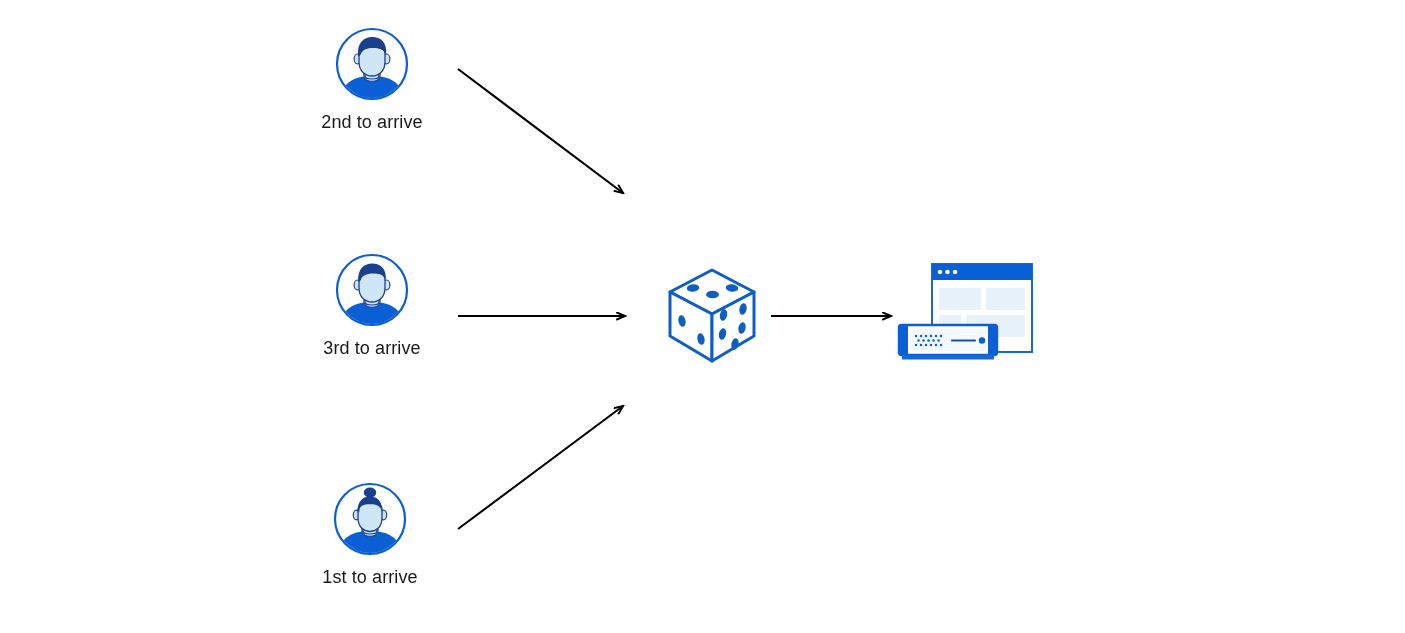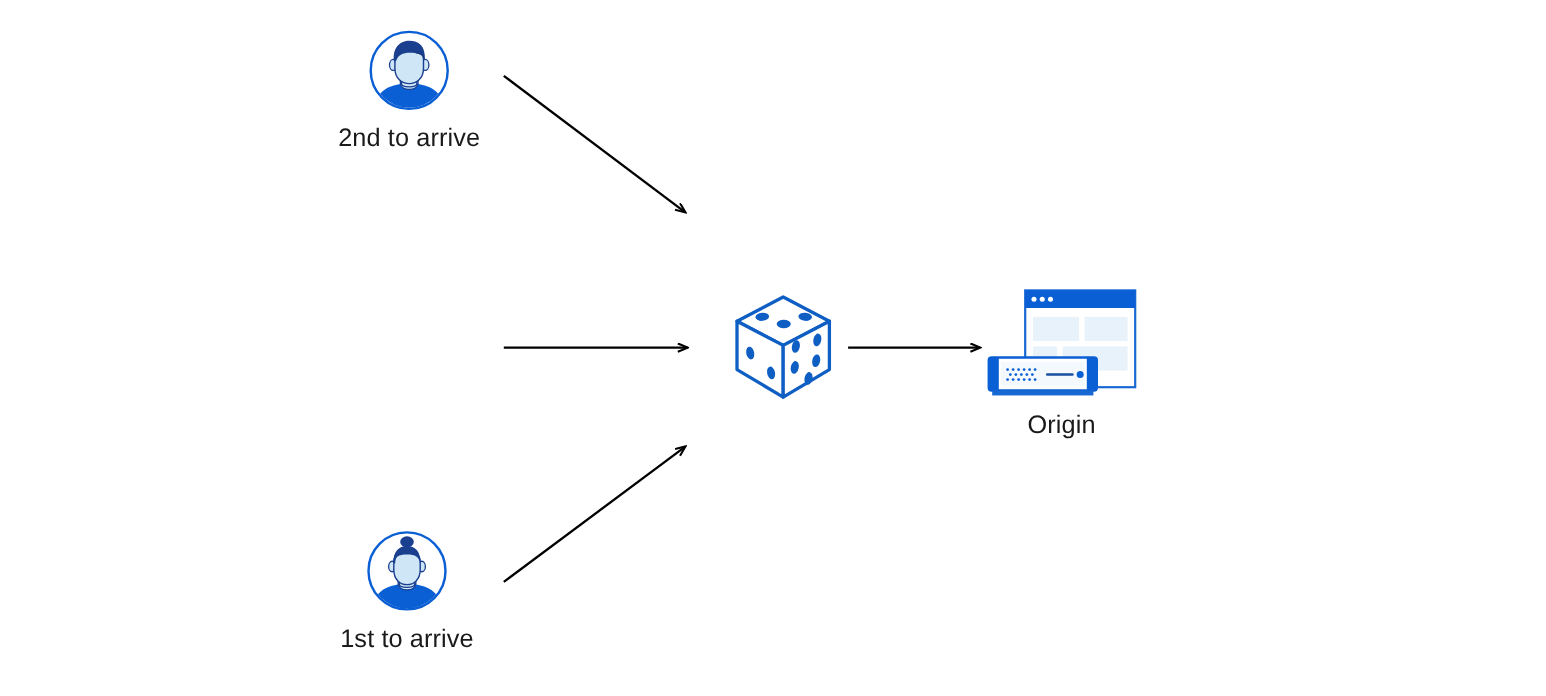--- a/index.html
+++ b/index.html
@@ -18,21 +18,21 @@
     overflow: hidden;
   }
   .node {
     position: absolute;
   }
   .node-label {
     position: absolute;
     width: 100%;
     text-align: center;
     font-family: "Liberation Sans", sans-serif;
-    font-size: 23px;
+    font-size: 18px;
     color: #1a1a1a;
     white-space: nowrap;
     letter-spacing: 0.1px;
   }
   .avatar-node {
     width: 140px;
   }
   .avatar-wrap {
     position: relative;
     width: 140px;
@@ -97,20 +97,42 @@
           <path d="M25,28 C25,15 51,15 51,28 L51,36 C51,46 44,50 38,50 C32,50 25,46 25,36 Z" fill="#cfe6f7" stroke="#1a3f8f" stroke-width="1.3"></path>
 
           <path d="M24.2,30 C22.5,17 30,11 38,11 C47,11 53,16 52.2,28.5 C51,24 47,22.5 41,22 C35.5,21.5 29,22.6 27,27.5 C26.4,29 25.6,30.6 24.2,30 Z" fill="#1a3f8f"></path>
           <path d="M44,21.6 C48,22.2 50.6,23.6 52,26.2 L52.2,28.5 C51,24.6 48,23 44,22.3 Z" fill="#123272"></path>
         </g>
       </svg>
     </div>
     <div class="node-label" style="top:86px;">2nd to arrive</div>
   </div>
 
+  <div class="node avatar-node" style="left:302px; top:252px;">
+    <div class="avatar-wrap">
+      <svg width="76" height="76" viewBox="0 0 76 76">
+        <defs>
+          <clipPath id="clipB">
+              <circle cx="38" cy="38" r="34"></circle>
+            </clipPath>
+        </defs>
+        <circle cx="38" cy="38" r="35" fill="#ffffff" stroke="#0b5fd4" stroke-width="2.2"></circle>
+        <g clip-path="url(#clipB)">
+          <path d="M6,78 C6,58 18,50 38,50 C58,50 70,58 70,78 Z" fill="#0b5fd4"></path>
+          <path d="M30,50 C31,57 45,57 46,50 L46,46 L30,46 Z" fill="#cfe6f7" stroke="#1a3f8f" stroke-width="1.2"></path>
+          <path d="M31,40 L31,50 C31,54 45,54 45,50 L45,40 Z" fill="#cfe6f7" stroke="#1a3f8f" stroke-width="1.2"></path>
+          <ellipse cx="23.5" cy="33" rx="3.4" ry="5" fill="#cfe6f7" stroke="#1a3f8f" stroke-width="1.2"></ellipse>
+          <ellipse cx="52.5" cy="33" rx="3.4" ry="5" fill="#cfe6f7" stroke="#1a3f8f" stroke-width="1.2"></ellipse>
+          <path d="M25,28 C25,15 51,15 51,28 L51,36 C51,46 44,50 38,50 C32,50 25,46 25,36 Z" fill="#cfe6f7" stroke="#1a3f8f" stroke-width="1.3"></path>
+          <path d="M24.4,29.5 C23,17.5 30,11.5 38,11.5 C46.6,11.5 52.6,16.5 51.8,28 C50.6,23.6 46.6,22 41,21.6 C35.2,21.2 29,22.4 27,27.4 C26.4,28.8 25.7,30.2 24.4,29.5 Z" fill="#1a3f8f"></path>
+        </g>
+      </svg>
+    </div>
+    <div class="node-label" style="top:86px;">3rd to arrive</div>
+  </div>
 
   <div class="node avatar-node" style="left:300px; top:481px;text-decoration:underline;">
     <div class="avatar-wrap">
       <svg width="76" height="76" viewBox="0 0 76 76">
         <defs>
           <clipPath id="clipC">
               <circle cx="38" cy="38" r="34"></circle>
             </clipPath>
         </defs>
         <circle cx="38" cy="38" r="35" fill="#ffffff" stroke="#0b5fd4" stroke-width="2.2"></circle>
@@ -201,16 +223,15 @@
             <circle cx="71" cy="90" r="1.25"></circle>
               <circle cx="76" cy="90" r="1.25"></circle>
             <circle cx="81" cy="90" r="1.25"></circle>
               <circle cx="86" cy="90" r="1.25"></circle>
           </g>
           <line x1="97" y1="85.5" x2="120" y2="85.5" stroke="#1a4fa0" stroke-width="2.2" stroke-linecap="round"></line>
           <circle cx="127" cy="85.5" r="3.2" fill="#0b5fd4"></circle>
         </g>
       </svg>
     </div>
-    <div class="node-label" style="top:118px; left:-110px; width:440px;">Origin</div>
   </div>
 
 </div>
 
 </body></html>

